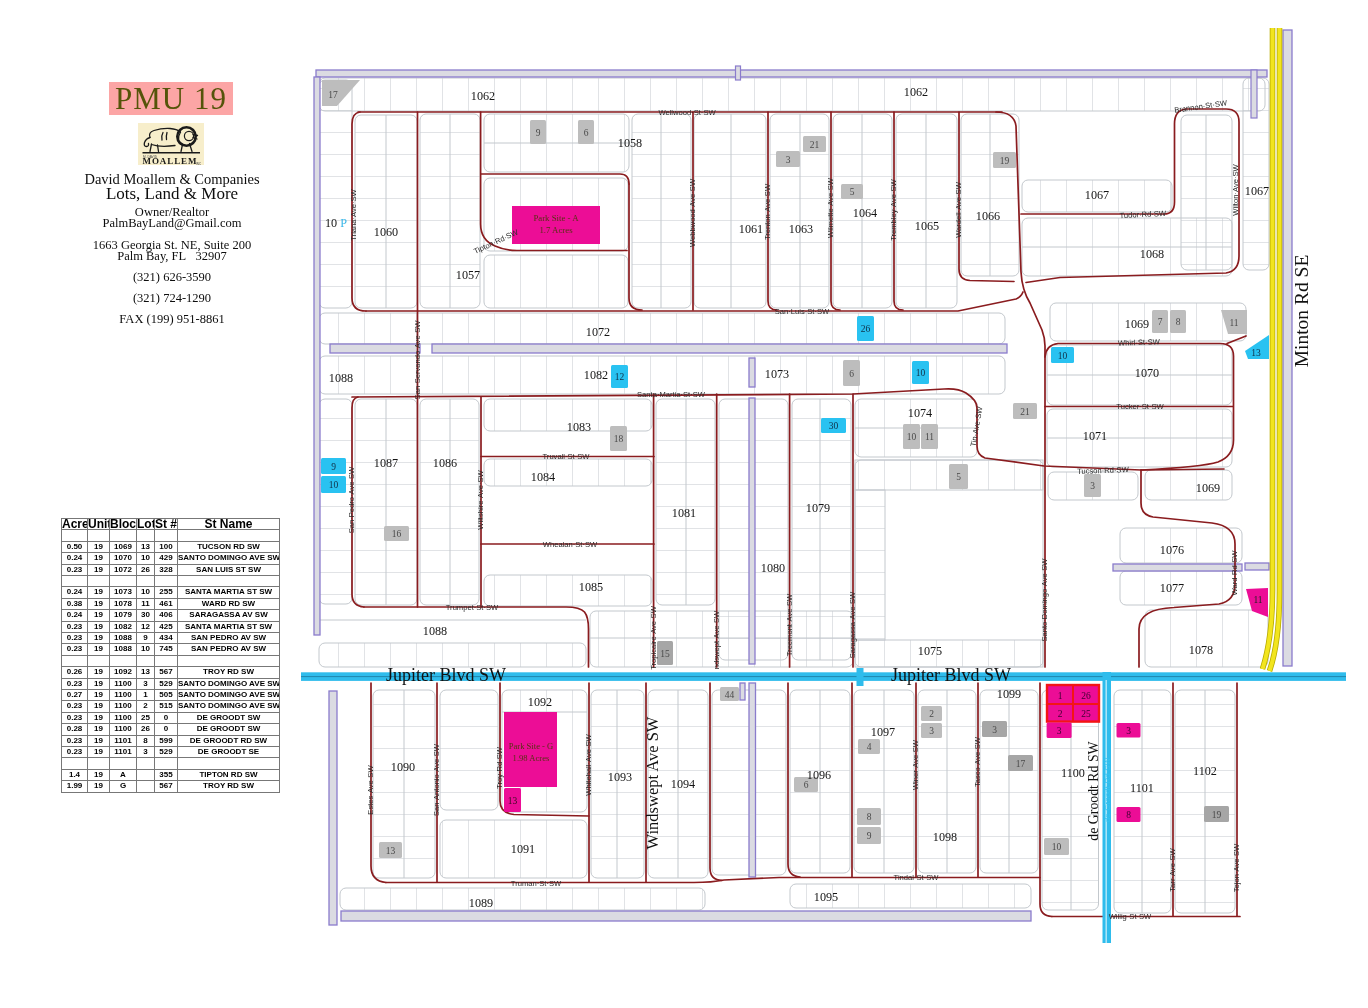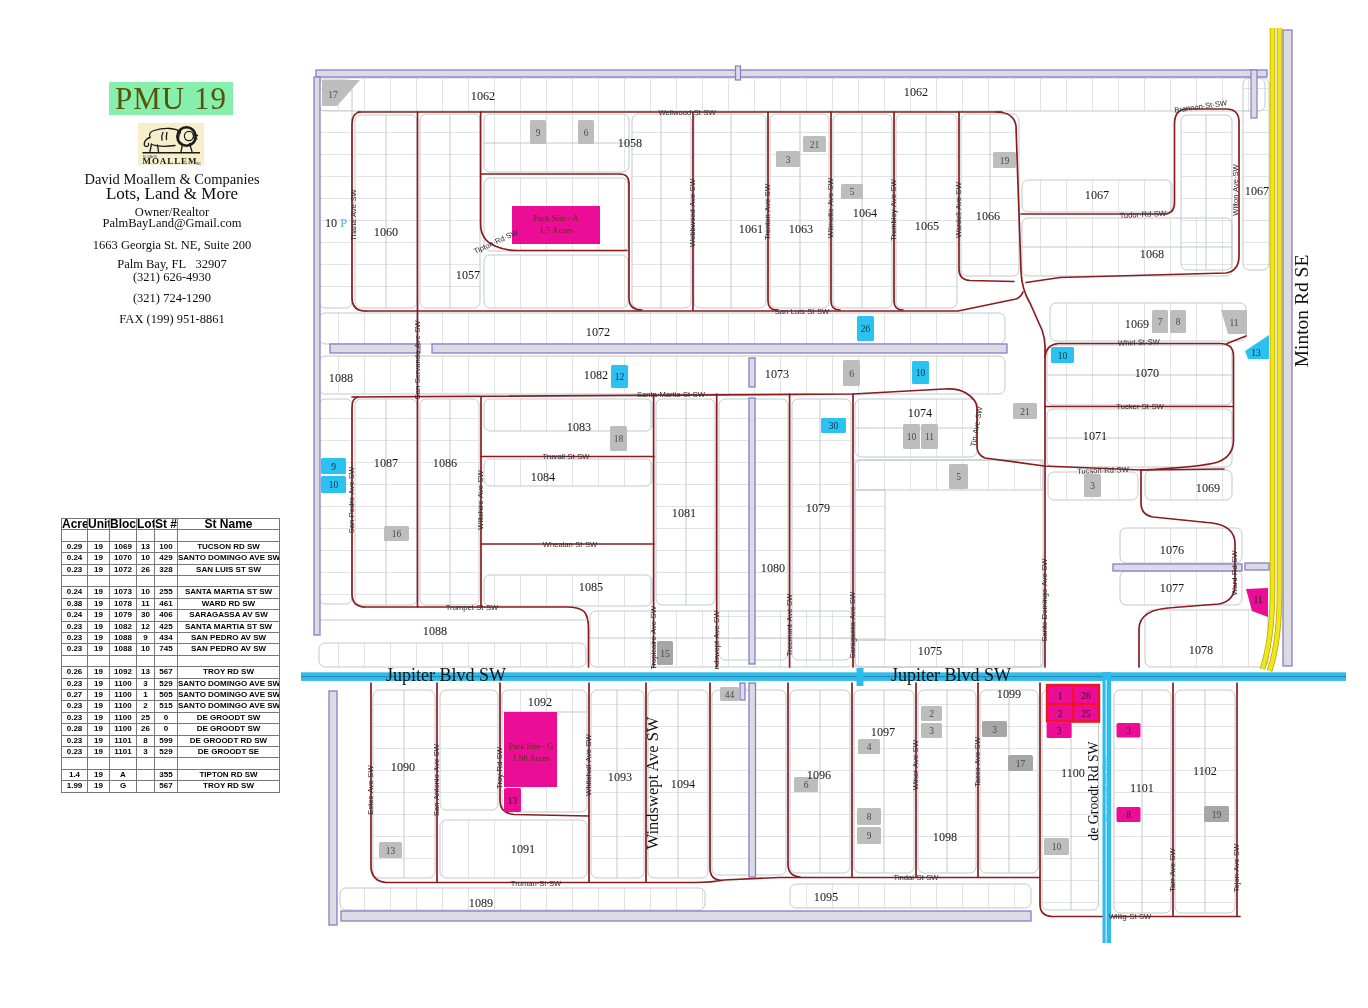--- a/index.html
+++ b/index.html
@@ -1,17 +1,17 @@
 <!DOCTYPE html>
 <html><head><meta charset="utf-8"><title>PMU 19</title>
 <style>
 html,body{margin:0;padding:0;background:#fff}
 #page{position:relative;width:1368px;height:1008px;background:#fff;overflow:hidden;font-family:"Liberation Sans",sans-serif}
 svg.map{position:absolute;left:0;top:0}
-.pmu{position:absolute;left:109px;top:82px;width:124px;height:33px;background:#86efac;color:#55540a;
+.pmu{position:absolute;left:109px;top:82px;width:124px;height:33px;background:#fca5a5;color:#55540a;
  font-family:"Liberation Serif",serif;font-size:31px;text-align:center;line-height:33px;letter-spacing:1px}
 .logo{position:absolute;left:138px;top:123px;width:42px;height:42px}
 .c{position:absolute;left:22px;width:300px;text-align:center;font-family:"Liberation Serif",serif;color:#0d0d0d}
 .t1{top:171px;font-size:14.5px}
 .t2{top:184px;font-size:17px}
 .t3{font-size:12.5px}
 table.lots{position:absolute;left:61px;top:518px;width:219px;border-collapse:collapse;table-layout:fixed;
  border:1.6px solid #000;font-family:"Liberation Sans",sans-serif;font-size:8px;font-weight:bold;color:#000}
 table.lots td{border:0.5px solid #777;text-align:center;padding:0;height:10.4px;line-height:10.4px;overflow:hidden;white-space:nowrap}
 table.lots td:nth-child(1){width:25px}
@@ -808,22 +808,22 @@
 <text x="4.5" y="40.5" font-size="9" font-weight="bold" font-family="Liberation Serif,serif" fill="#1a1a1a" textLength="54">MOALLEM</text>
 <text x="58" y="42" font-size="3" font-family="Liberation Sans,sans-serif" fill="#444">INC</text>
 </svg>
 </div>
 
 <div class="c t1">David Moallem &amp; Companies</div>
 <div class="c t2">Lots, Land &amp; More</div>
 <div class="c t3" style="top:205px">Owner/Realtor</div>
 <div class="c t3" style="top:216px">PalmBayLand@Gmail.com</div>
 <div class="c t3" style="top:238px">1663 Georgia St. NE, Suite 200</div>
-<div class="c t3" style="top:257px">Palm Bay, FL&nbsp;&nbsp; 32907</div>
-<div class="c t3" style="top:270px">(321) 626-4930</div>
+<div class="c t3" style="top:249px">Palm Bay, FL&nbsp;&nbsp; 32907</div>
+<div class="c t3" style="top:270px">(321) 626-3590</div>
 <div class="c t3" style="top:291px">(321) 724-1290</div>
 <div class="c t3" style="top:312px">FAX (199) 951-8861</div>
 
 <table class="lots">
       <tbody>
         <tr class="hd">
           <td>Acres</td>
           <td>Unit</td>
           <td>Block</td>
           <td>Lot</td>
@@ -832,21 +832,21 @@
         </tr>
         <tr>
           <td></td>
           <td></td>
           <td></td>
           <td></td>
           <td></td>
           <td></td>
         </tr>
         <tr>
-          <td>0.29</td>
+          <td>0.50</td>
           <td>19</td>
           <td>1069</td>
           <td>13</td>
           <td>100</td>
           <td>TUCSON RD SW</td>
         </tr>
         <tr>
           <td>0.24</td>
           <td>19</td>
           <td>1070</td>

